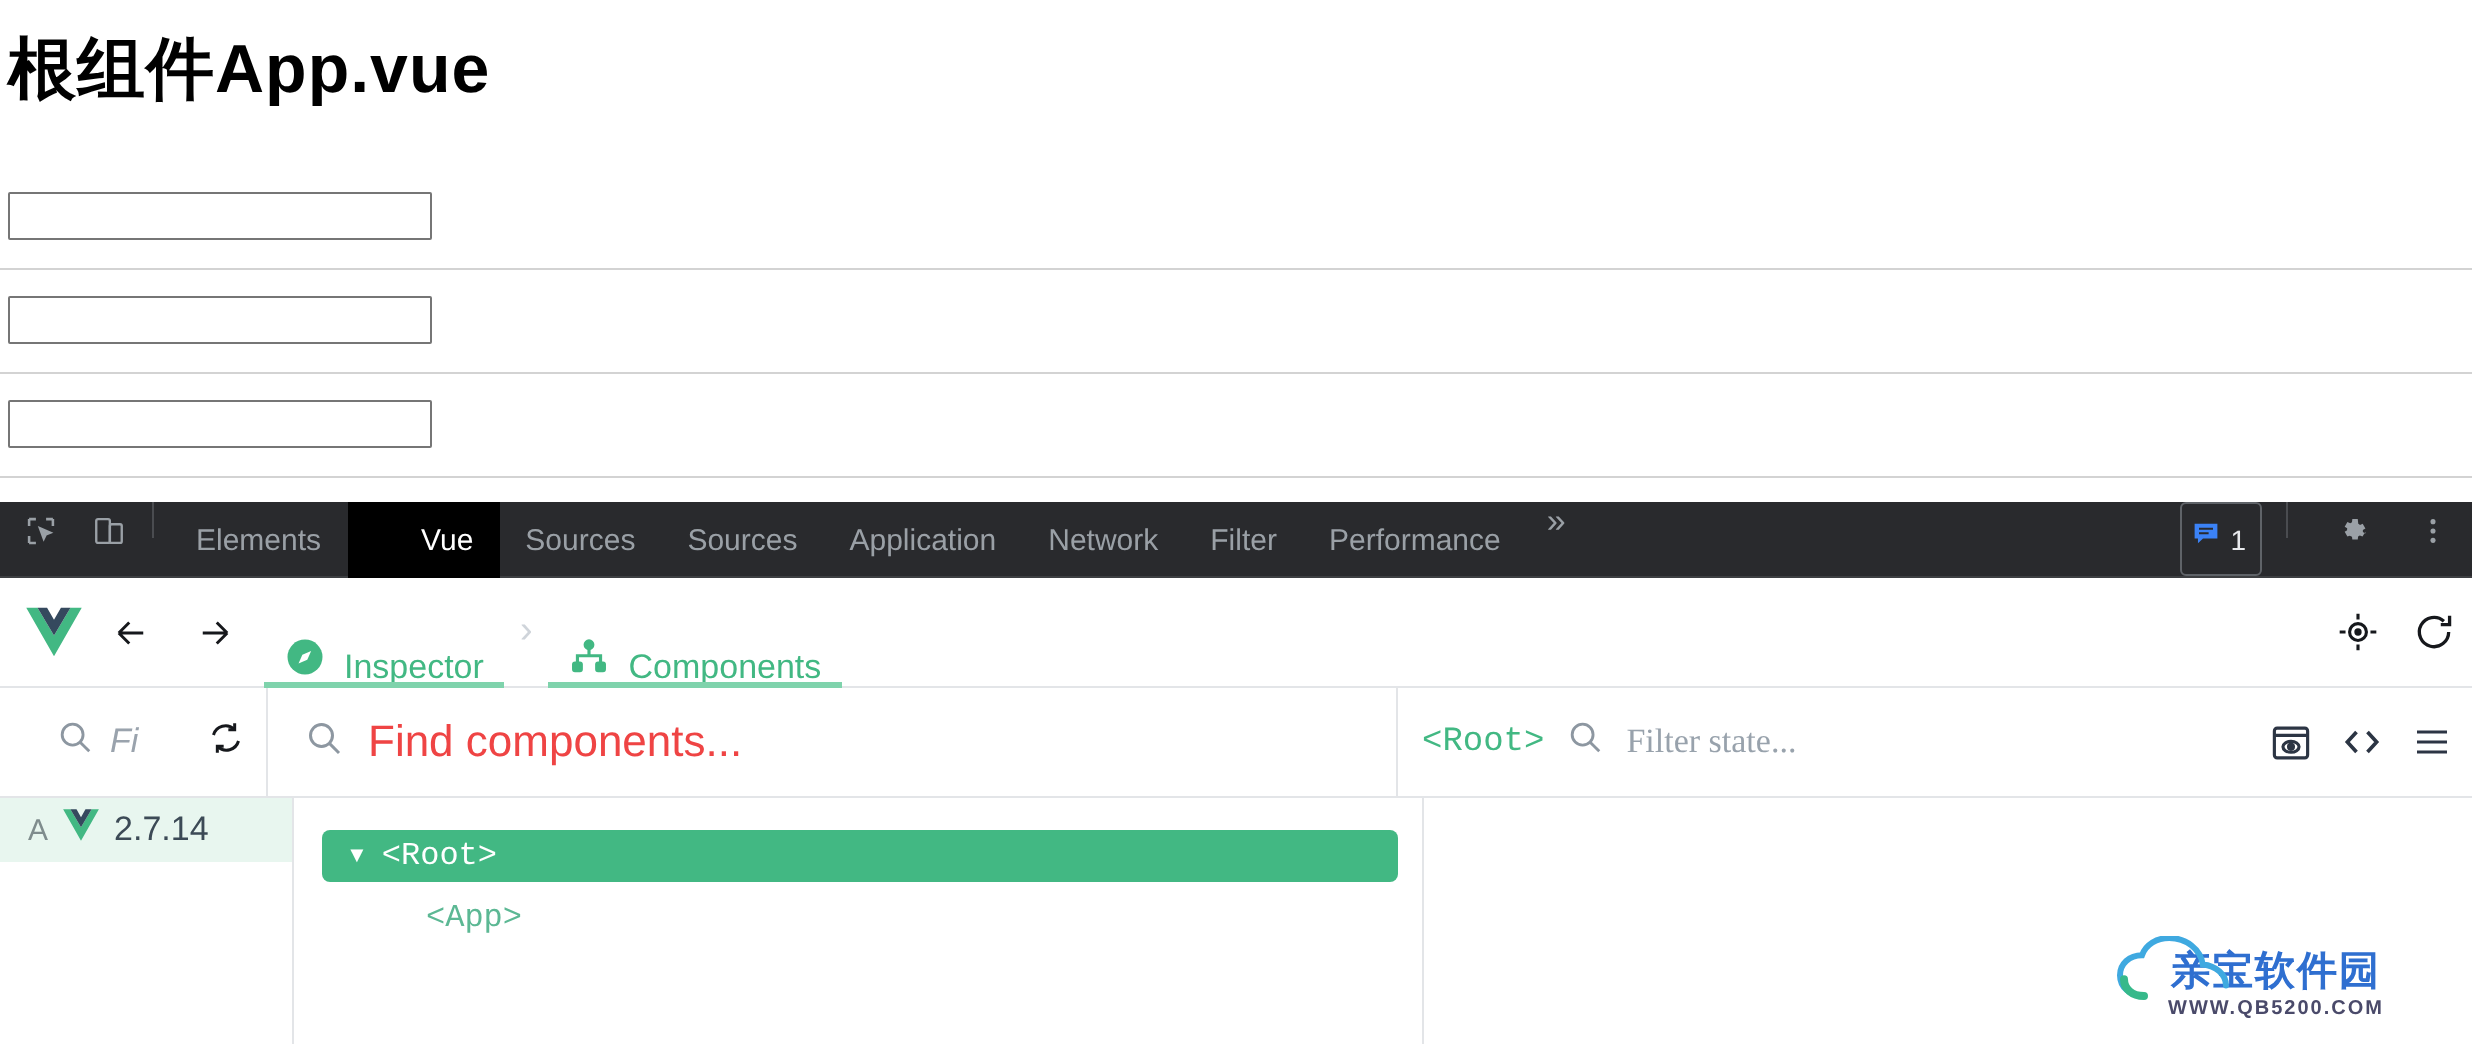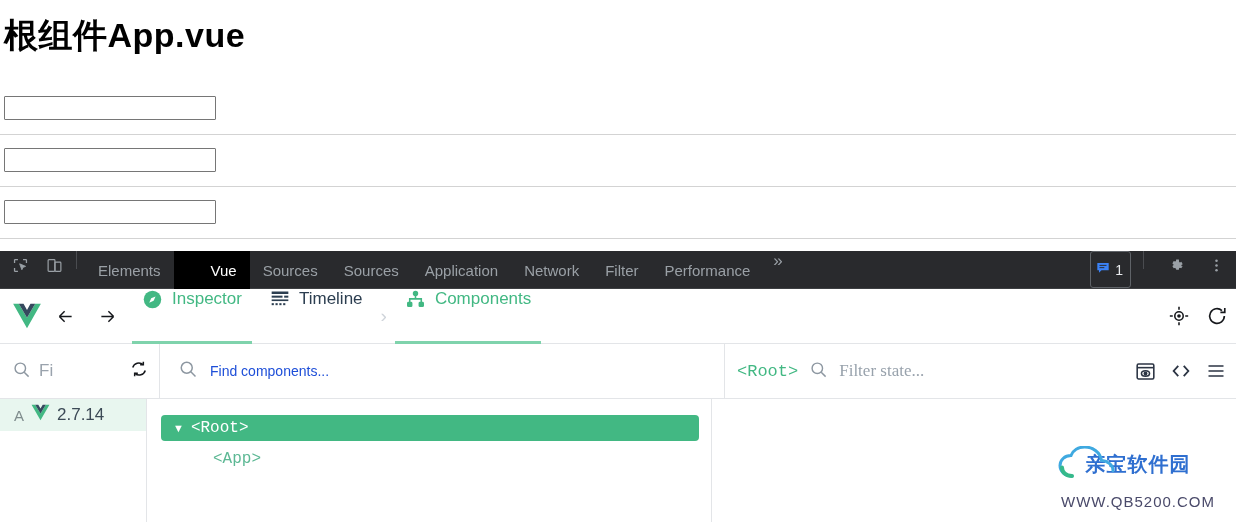--- a/index.html
+++ b/index.html
@@ -89,21 +89,21 @@
     border-bottom: 1px solid #e3e5e8;
   }
   #vue-logo { margin-left: 10px; width: 34px; display: flex; justify-content: center; }
   .nav-arrow {
     width: 42px; height: 40px;
     display: flex; align-items: center; justify-content: center;
     color: #16181c; cursor: pointer;
   }
   .nav-tab {
     height: 55px; padding: 0 14px;
-    display: flex; align-items: flex-start; gap: 9px;
+    display: flex; align-items: flex-end; gap: 9px;
     font-size: 17px; cursor: pointer;
     position: relative;
   }
   .nav-tab .nav-label { color: #2c3e50; }
   .nav-tab.active .nav-label { color: #42b883; }
   .nav-tab.active::after {
     content: ""; position: absolute; left: 4px; right: 4px; bottom: 0;
     height: 3px; background: #7fd3ac;
   }
   .nav-chevron { color: #cfd4da; font-size: 19px; padding: 0 4px; }
@@ -116,33 +116,33 @@
 
   
   #filter-row {
     position: absolute; left: 0; top: 344px; width: 1236px; height: 55px;
     background: #ffffff;
     border-bottom: 1px solid #e3e5e8;
     display: flex; align-items: stretch;
   }
   .fcell { display: flex; align-items: center; height: 100%; }
   #sidebar-search {
-    width: 160px; border-right: 1px solid #e3e5e8;
-    padding-left: 12px; gap: 8px;
+    width: 134px; border-right: 1px solid #e3e5e8;
+    padding-left: 28px; gap: 8px; font-style: italic;
   }
   #sidebar-search .sb-text {
     font-size: 17px; color: #9aa3ad; flex: 1 1 auto; overflow: hidden;
     white-space: nowrap;
   }
   #sidebar-refresh { padding-right: 10px; cursor: pointer; color: #16181c; }
   #tree-search {
     width: 565px; border-right: 1px solid #e3e5e8;
     padding-left: 18px; gap: 12px;
   }
-  #tree-search .ph { font-size: 14px; color: #1d4ed8; }
+  #tree-search .ph { font-size: 22px; color: #ef4444; }
   #state-filter { flex: 1 1 auto; padding-left: 12px; gap: 11px; }
   #root-chip { font-size: 17px; color: #42b883; font-family: "Liberation Mono", monospace; }
   #state-filter .ph { font-size: 17px; color: #98a2ac; font-family: Liberation Serif, serif; }
   #state-actions {
     margin-left: auto; display: flex; align-items: center; gap: 14px;
     padding-right: 10px;
   }
   .state-act { cursor: pointer; color: #2c3544; display: flex; }
 
   
@@ -188,21 +188,21 @@
   
   #watermark {
     position: absolute; right: 18px; bottom: 12px;
     width: 160px; text-align: center; user-select: none;
   }
   #watermark .wm-main {
     font-size: 20px; font-weight: bold; color: #2f6fd0;
     letter-spacing: 1px; line-height: 1.05;
   }
   #watermark .wm-url {
-    font-size: 15px; color: #4a4a6a; letter-spacing: 1px; margin-top: 18px;
+    font-size: 10px; color: #4a4a6a; letter-spacing: 1px; margin-top: 2px; font-weight: bold;
   }
   #watermark .wm-cloud { position: absolute; left: -4px; top: -8px; }
 </style>
 </head>
 <body>
 
 <div id="page-area">
   <h1 id="page-title">根组件App.vue</h1>
 
   <div class="field-row" style="top:96px;">
@@ -303,35 +303,20 @@
   <div class="nav-tab active">
     <span>
       <svg width="21" height="21" viewBox="0 0 24 24">
         <circle cx="12" cy="12" r="10" fill="#42b883"></circle>
         <path d="M15.5 8.5l-2.2 5-5 2.2 2.2-5z" fill="#ffffff"></path>
       </svg>
     </span>
     <span class="nav-label">Inspector</span>
   </div>
 
-  <div class="nav-tab">
-    <span>
-      <svg width="20" height="20" viewBox="0 0 24 24" fill="#2c3e50">
-        <rect x="2" y="3" width="20" height="3"></rect>
-        <rect x="2" y="8" width="13" height="2.4"></rect>
-        <rect x="17" y="8" width="5" height="2.4"></rect>
-        <rect x="2" y="12.5" width="20" height="2"></rect>
-        <rect x="2" y="17" width="2.6" height="2.4"></rect>
-        <rect x="6.6" y="17" width="2.6" height="2.4"></rect>
-        <rect x="11.2" y="17" width="2.6" height="2.4"></rect>
-        <rect x="15.8" y="17" width="2.6" height="2.4"></rect>
-      </svg>
-    </span>
-    <span class="nav-label">Timeline</span>
-  </div>
 
   <div class="nav-chevron">›</div>
 
   <div class="nav-tab active">
     <span>
       <svg width="21" height="21" viewBox="0 0 24 24" fill="none" stroke="#42b883" stroke-width="1.8">
         <circle cx="12" cy="5" r="2.2" fill="#42b883"></circle>
         <rect x="3.2" y="15.4" width="4.4" height="4.4" rx="0.8" fill="#42b883"></rect>
         <rect x="16.4" y="15.4" width="4.4" height="4.4" rx="0.8" fill="#42b883"></rect>
         <path d="M12 7.5v3.8M5.4 15.4v-4.1h13.2v4.1"></path>

